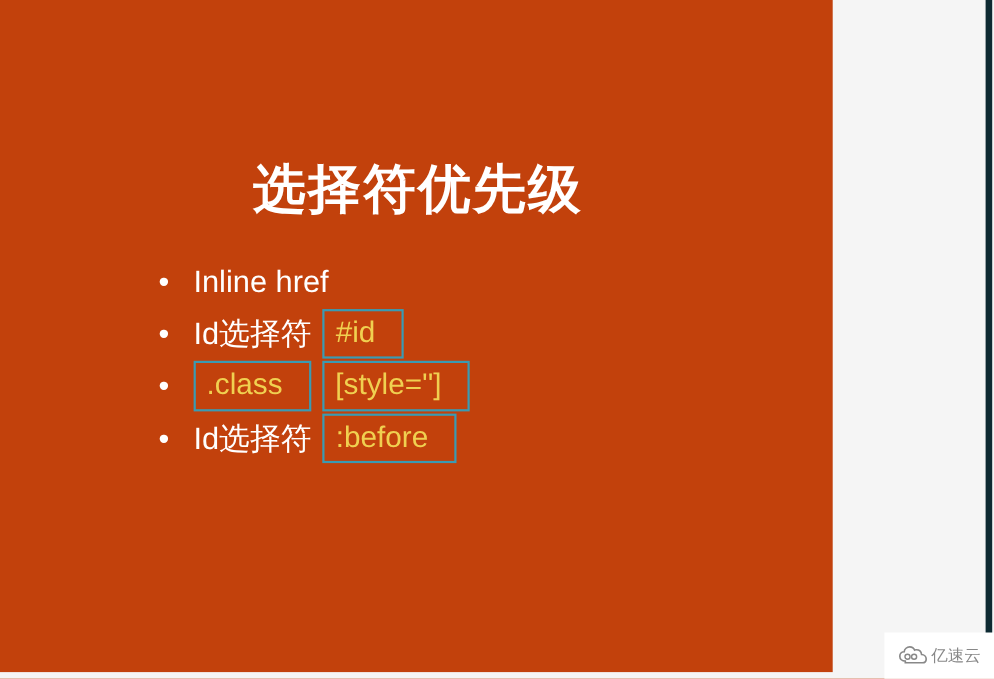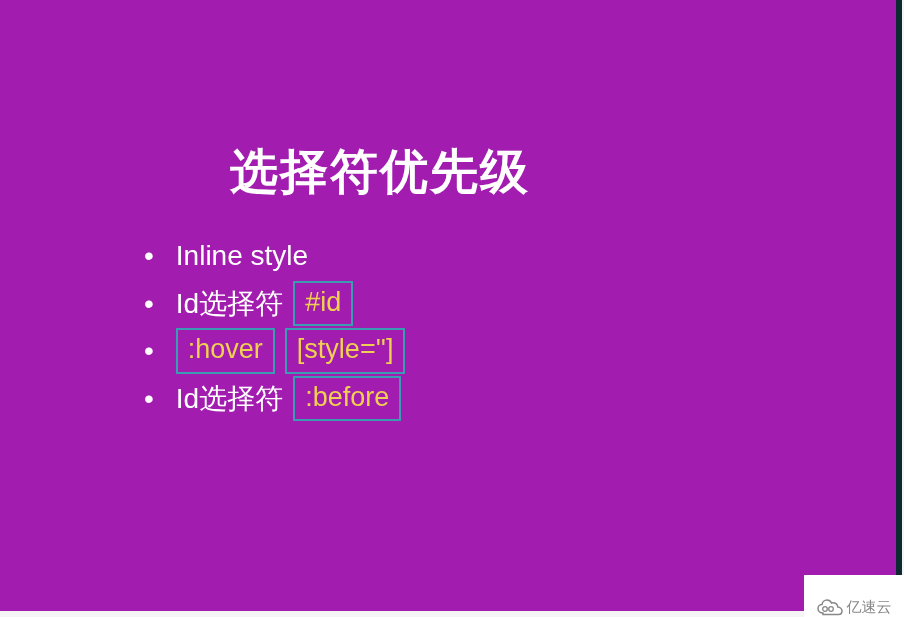--- a/index.html
+++ b/index.html
@@ -11,23 +11,23 @@
       width: 904px;
       height: 617px;
       background: #f5f5f5;
       font-family: "Microsoft YaHei", "PingFang SC", Arial, sans-serif;
       position: relative;
     }
     .slide {
       position: absolute;
       left: 0;
       top: 0;
-      width: 896px;
+      width: 757px;
       height: 611px;
-      background: #a21caf;
+      background: #c2410c;
       color: #ffffff;
       padding-top: 140px;
     }
     .slide-edge-right {
       position: absolute;
       right: 2px;
       top: 0;
       width: 6px;
       height: 611px;
       background: #0d2a32;
@@ -60,61 +60,61 @@
       margin-right: 12px;
       margin-left: 4px;
     }
     .li-text {
       color: #ffffff;
     }
     .code-box {
       display: inline-block;
       border: 2px solid #3a9bb3;
       color: #f0d050;
-      padding: 2px 10px 4px 10px;
+      padding: 2px 24px 4px 10px;
       font-size: 27px;
       line-height: 1.3;
     }
     .watermark {
       position: absolute;
       right: 0;
       bottom: 0;
       width: 100px;
       height: 42px;
       background: #ffffff;
       display: flex;
-      align-items: flex-end;
+      align-items: center;
       justify-content: center;
       gap: 4px;
     }
     .watermark-icon {
       display: inline-flex;
       align-items: center;
     }
     .watermark-text {
       color: #888888;
       font-size: 15px;
       font-weight: 500;
     }
   </style>
 </head>
 <body>
 
 <div class="slide">
   <h1 class="title">选择符优先级</h1>
   <ul>
     <li>
-      <span class="li-text">Inline style</span>
+      <span class="li-text">Inline href</span>
     </li>
     <li>
       <span class="li-text">Id选择符</span>
       <span class="code-box">#id</span>
     </li>
     <li>
-      <span class="code-box">:hover</span>
+      <span class="code-box">.class</span>
       <span class="code-box">[style='']</span>
     </li>
     <li>
       <span class="li-text">Id选择符</span>
       <span class="code-box">:before</span>
     </li>
   </ul>
 </div>
 
 <div class="slide-edge-right"></div>

